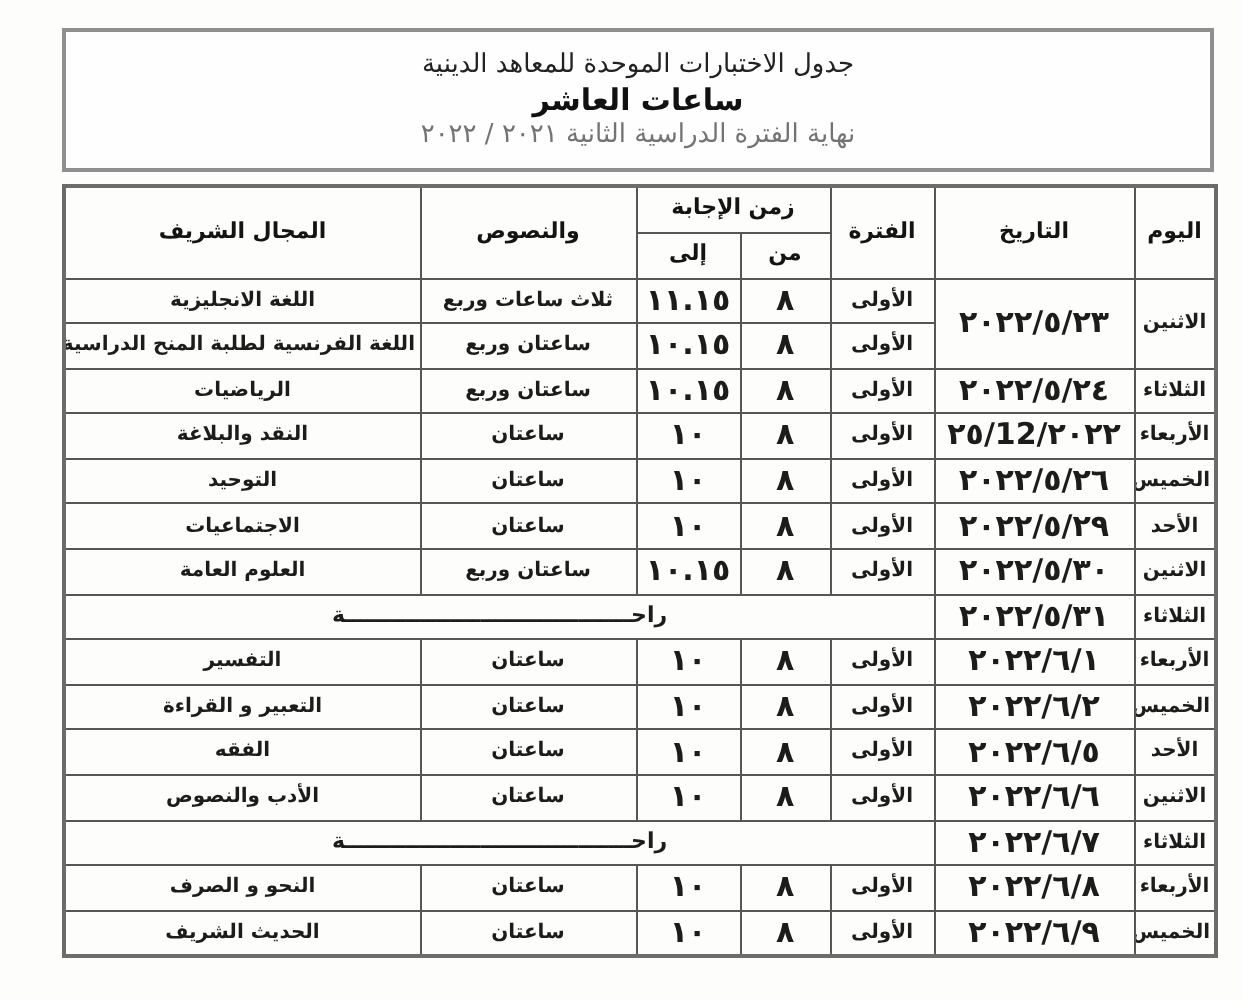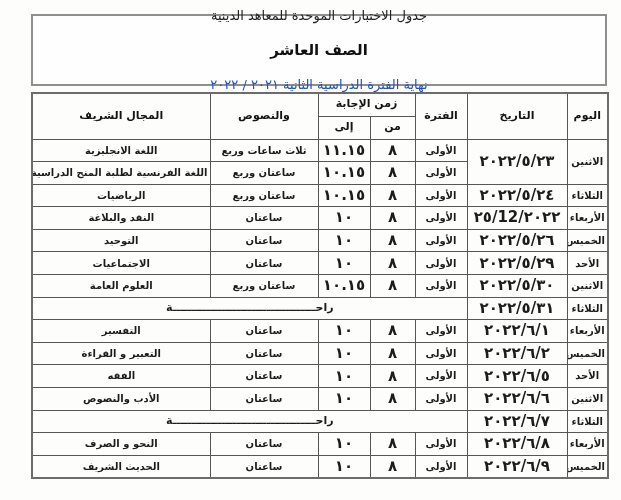--- a/index.html
+++ b/index.html
@@ -18,25 +18,25 @@
   .header-box {
     position: absolute;
     top: 14px; left: 31px;
     width: 572px; height: 68px;
     border: 2px solid #8f8f8f;
     background: #fefefe;
     display: flex;
     flex-direction: column;
     justify-content: center;
     align-items: center;
-    gap: 18px;
+    gap: 1px;
   }
   .header-title   { font-size: 13px; font-weight: normal; color: #222; }
   .header-grade   { font-size: 15px; font-weight: bold;   color: #111; }
-  .header-term    { font-size: 13px; font-weight: normal; color: #1d4ed8; }
+  .header-term    { font-size: 13px; font-weight: normal; color: #737373; }
 
   table.schedule {
     position: absolute;
     top: 92px; left: 31px;
     width: 576px;
     border-collapse: collapse;
     table-layout: fixed;
     border: 2px solid #6c6c6c;
   }
   .schedule th, .schedule td {
@@ -64,21 +64,21 @@
   .schedule td.num  { font-size: 15px; }
   .schedule td.rest { font-size: 11px; letter-spacing: 0.5px; }
 </style>
 </head>
 <body>
 
 <div class="page">
 
   <div class="header-box">
     <div class="header-title">جدول الاختبارات الموحدة للمعاهد الدينية</div>
-    <div class="header-grade">الصف العاشر</div>
+    <div class="header-grade">ساعات العاشر</div>
     <div class="header-term">نهاية الفترة الدراسية الثانية ٢٠٢١ / ٢٠٢٢</div>
   </div>
 
   <table class="schedule">
     <colgroup>
       <col style="width:41px">
       <col style="width:100px">
       <col style="width:52px">
       <col style="width:45px">
       <col style="width:52px">

